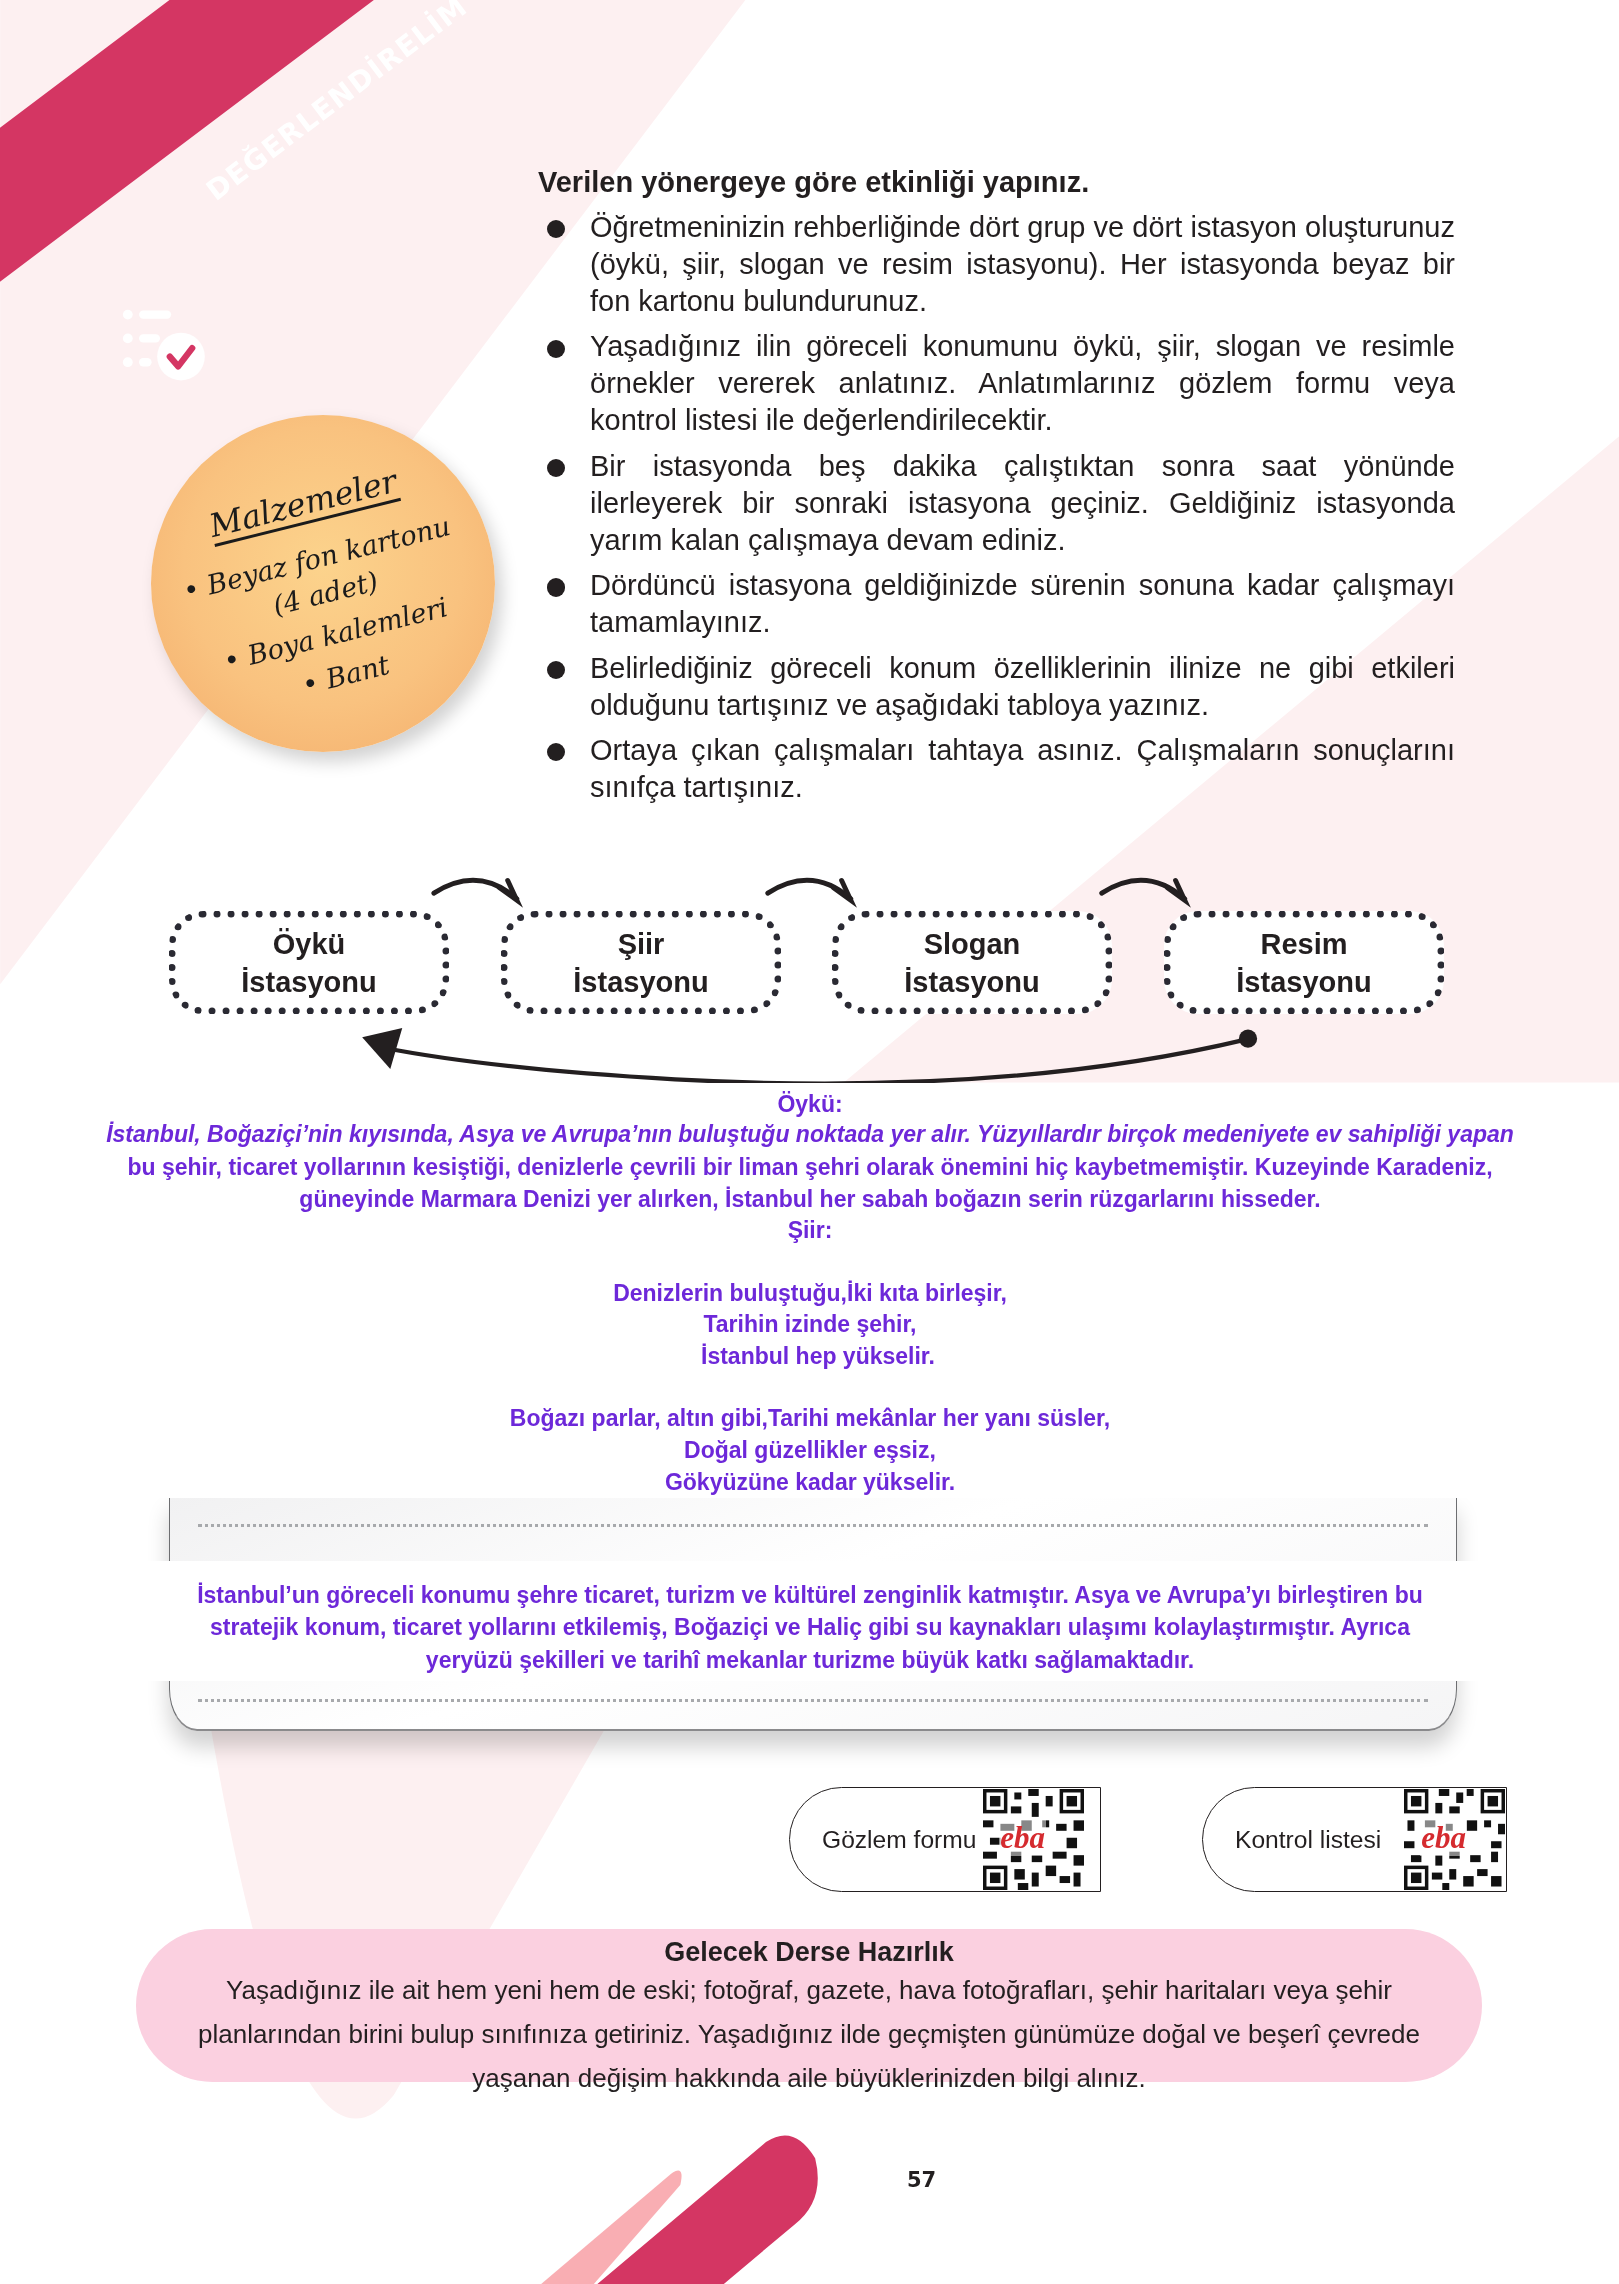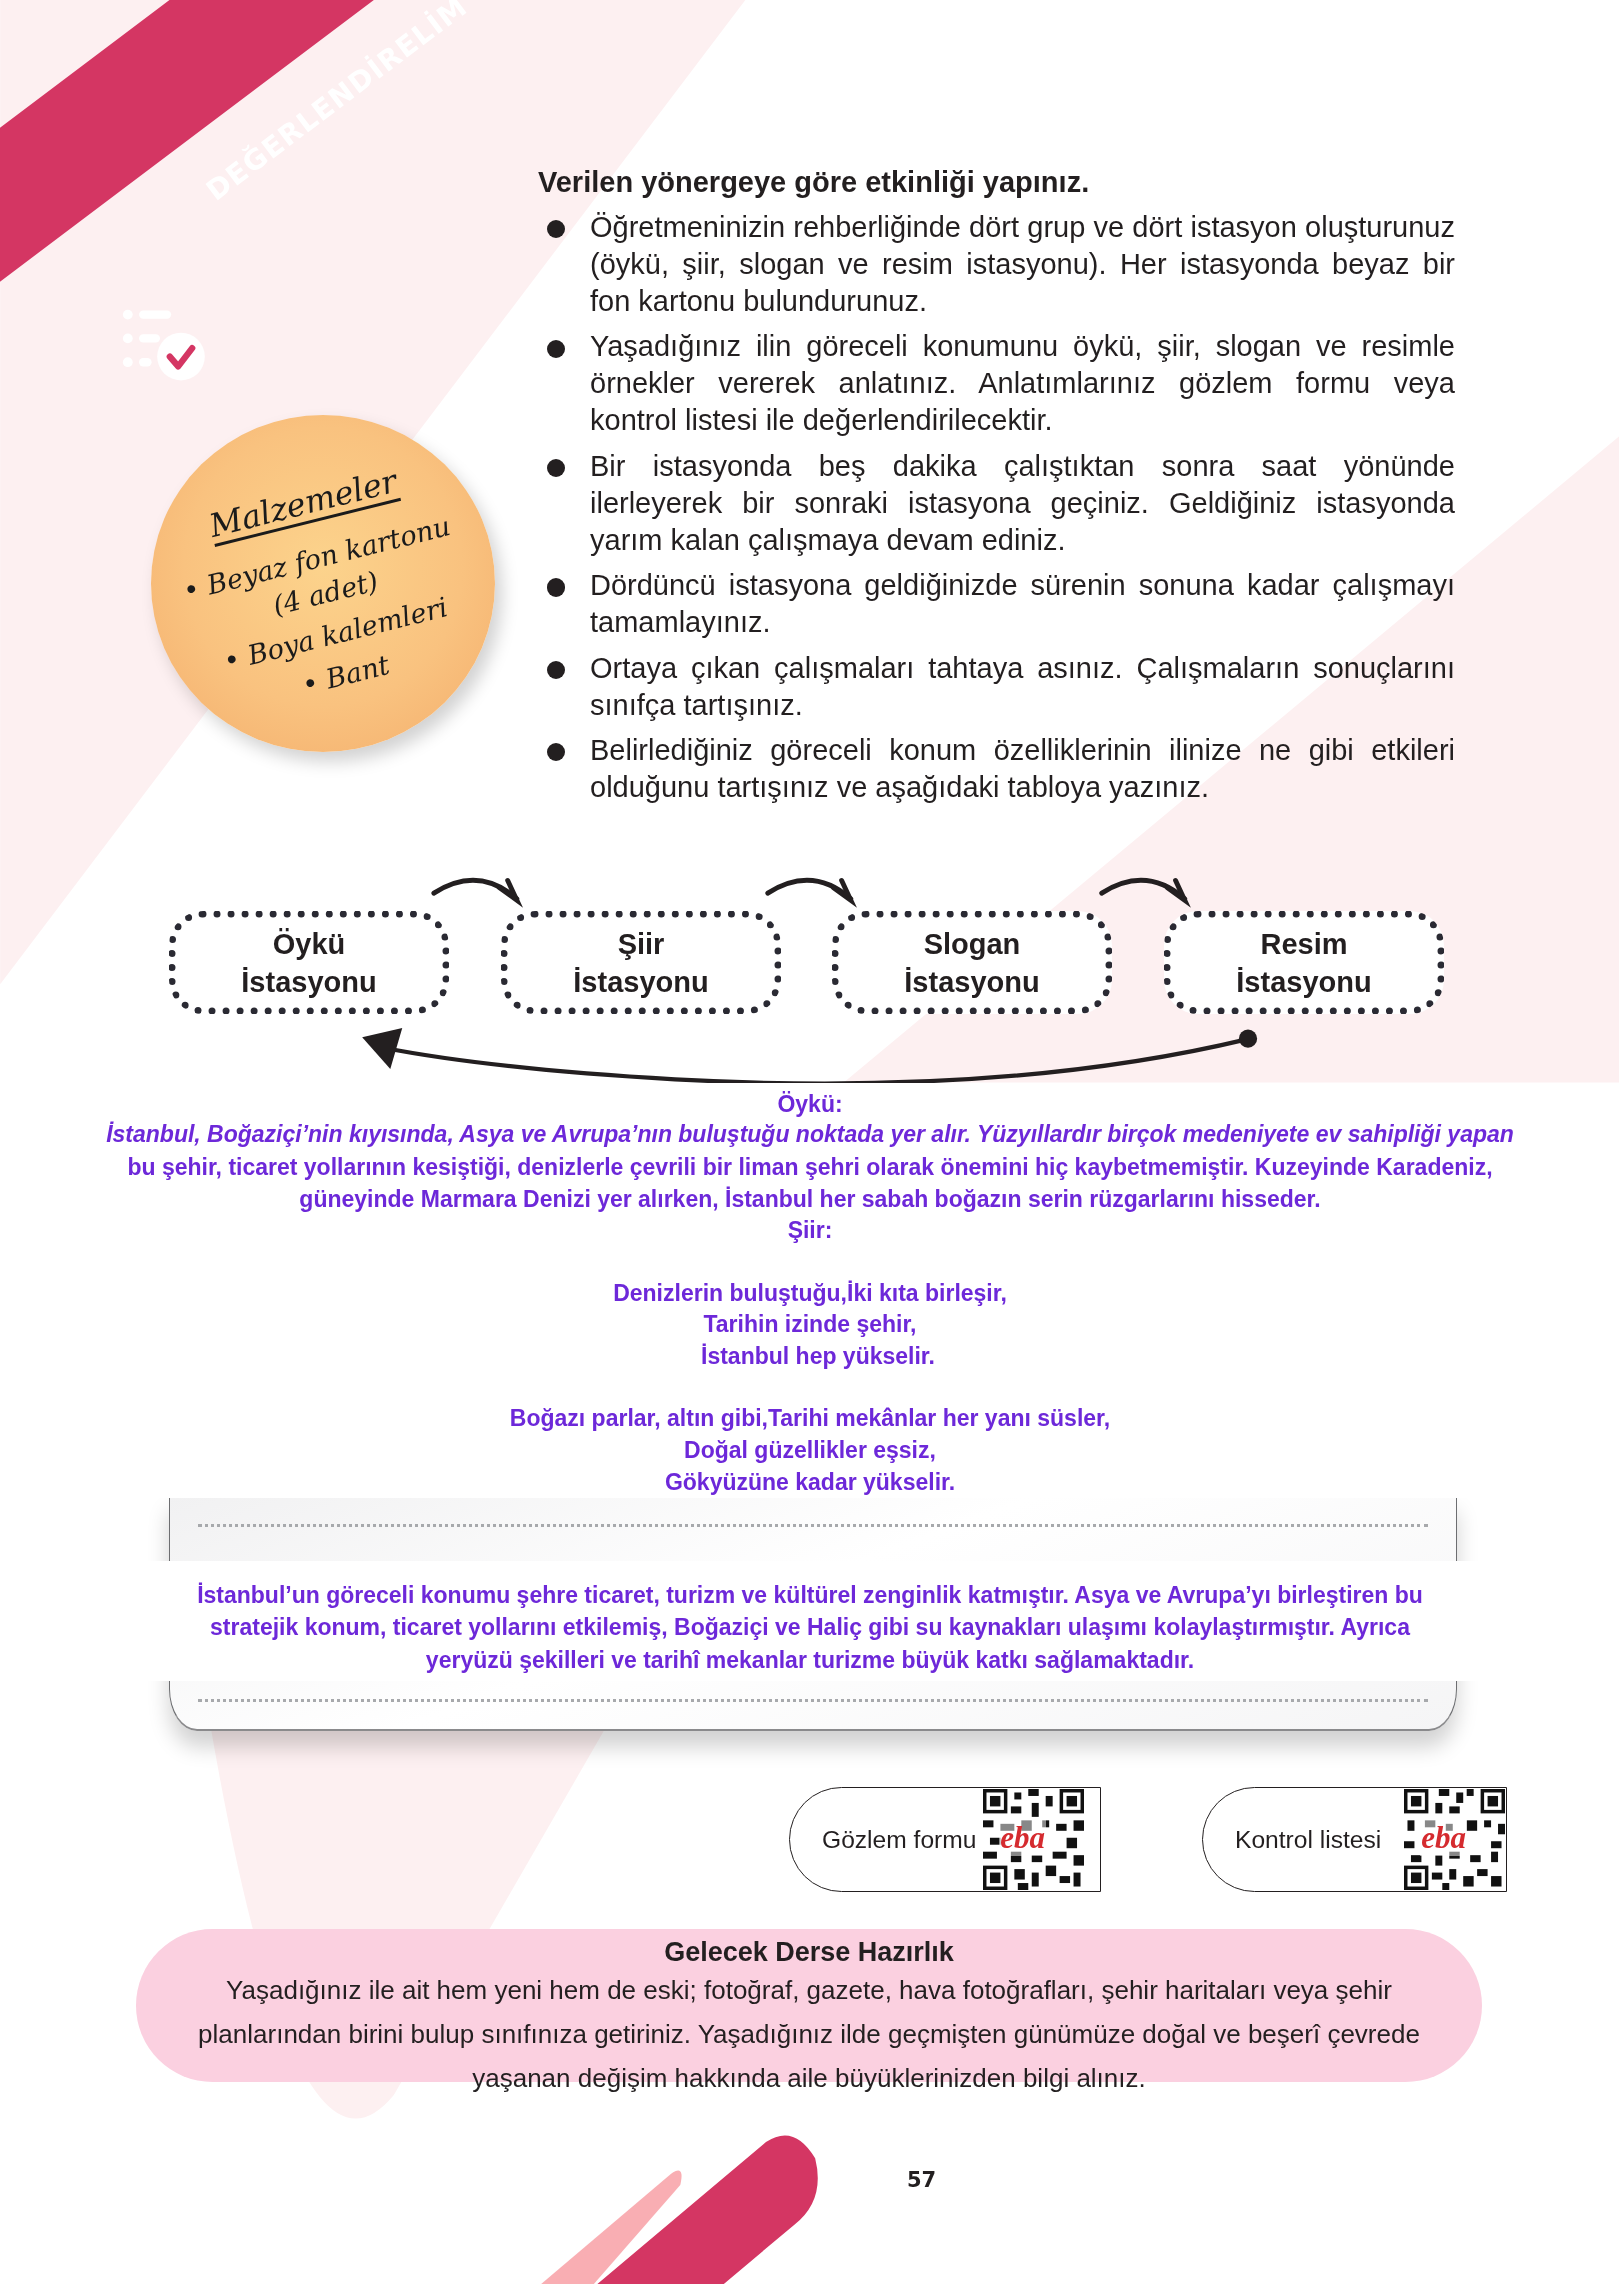--- a/index.html
+++ b/index.html
@@ -126,22 +126,22 @@
     <div class="mat-item" style="top:247px;">• Bant</div>
   </div>
 </div>
 
 <div class="instr-title">Verilen yönergeye göre etkinliği yapınız.</div>
 <ul class="instr-list">
   <li><span class="bullet-dot"></span><span>Öğretmeninizin rehberliğinde dört grup ve dört istasyon oluşturunuz (öykü, şiir, slogan ve resim istasyonu). Her istasyonda beyaz bir fon kartonu bulundurunuz.</span></li>
   <li><span class="bullet-dot"></span><span>Yaşadığınız ilin göreceli konumunu öykü, şiir, slogan ve resimle örnekler vererek anlatınız. Anlatımlarınız gözlem formu veya kontrol listesi ile değerlendirilecektir.</span></li>
   <li><span class="bullet-dot"></span><span>Bir istasyonda beş dakika çalıştıktan sonra saat yönünde ilerleyerek bir sonraki istasyona geçiniz. Geldiğiniz istasyonda yarım kalan çalışmaya devam ediniz.</span></li>
   <li><span class="bullet-dot"></span><span>Dördüncü istasyona geldiğinizde sürenin sonuna kadar çalışmayı tamamlayınız.</span></li>
+  <li><span class="bullet-dot"></span><span>Belirlediğiniz göreceli konum özelliklerinin ilinize ne gibi etkileri olduğunu tartışınız ve aşağıdaki tabloya yazınız.</span></li>
   <li><span class="bullet-dot"></span><span>Ortaya çıkan çalışmaları tahtaya asınız. Çalışmaların sonuçlarını sınıfça tartışınız.</span></li>
-  <li><span class="bullet-dot"></span><span>Belirlediğiniz göreceli konum özelliklerinin ilinize ne gibi etkileri olduğunu tartışınız ve aşağıdaki tabloya yazınız.</span></li>
 </ul>
 
 <div class="station" style="left:169px;">
   <span>Öykü</span>
   <span>İstasyonu</span>
 </div>
 <div class="station" style="left:501px;">
   <span>Şiir</span>
   <span>İstasyonu</span>
 </div>

